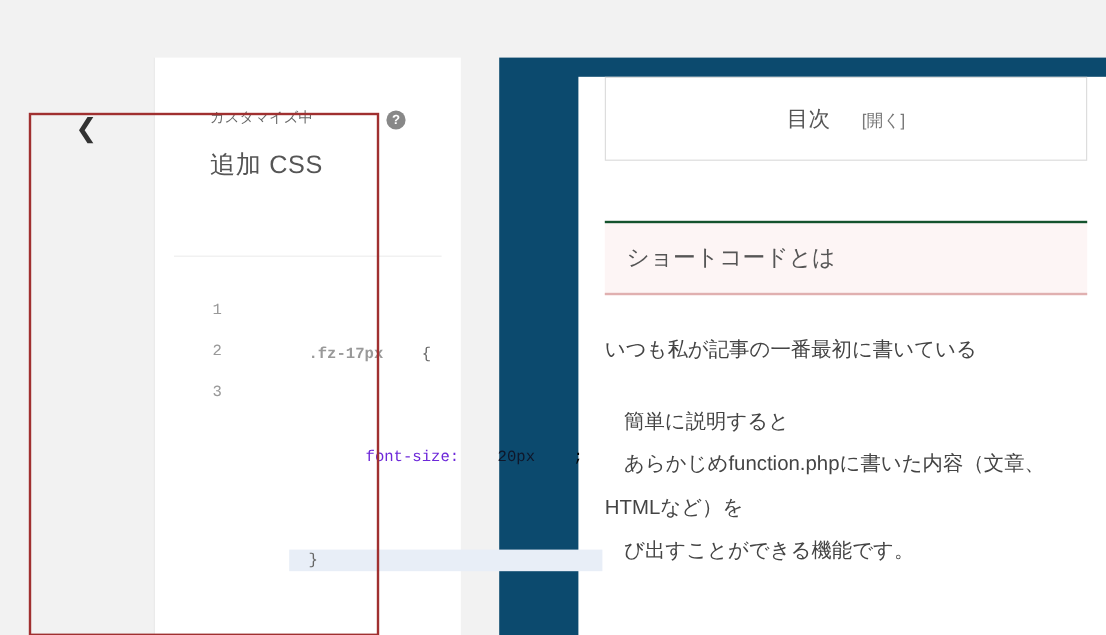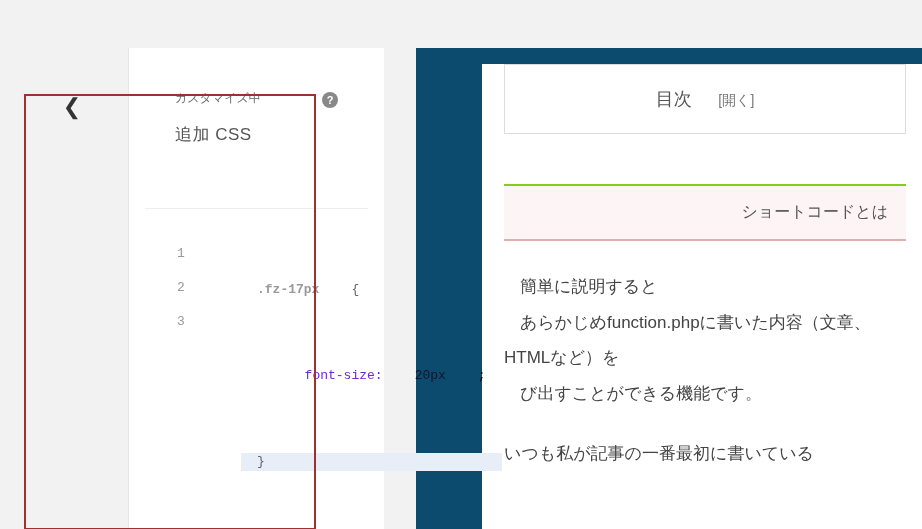--- a/index.html
+++ b/index.html
@@ -36,21 +36,21 @@
     }
     .sidebar-header {
       padding: 10px 14px 14px 14px;
       position: relative;
     }
     .subtitle {
       font-size: 12px;
       color: #666;
     }
     .title {
-      font-size: 17px;
+      font-size: 21px;
       color: #555;
       margin-top: 3px;
       letter-spacing: 0.5px;
     }
     .help-icon {
       position: absolute;
       top: 12px;
       right: 14px;
       width: 16px;
       height: 16px;
@@ -124,29 +124,28 @@
       font-size: 18px;
       color: #555;
       display: inline;
     }
     .toc-toggle {
       font-size: 14px;
       color: #777;
       margin-left: 6px;
     }
     .section-title {
-      border-top: 2px solid #84cc16;
+      border-top: 2px solid #14532d;
       border-bottom: 2px solid #e0b0b0;
       background: #fdf5f5;
       padding: 16px 18px;
-      font-size: 16px;
+      font-size: 19px;
       color: #555;
       margin-top: 50px;
       margin-bottom: 28px;
-      text-align: right;
     }
     .para {
       font-size: 17px;
       color: #444;
       line-height: 2.1;
       margin-bottom: 24px;
     }
     .preview-inner { padding-left: 6px; }
   </style>
 </head>
@@ -180,20 +179,20 @@
   </div>
 </div>
 
 <div class="preview">
   <div class="preview-inner">
     <div class="toc">
       <span class="toc-title">目次</span>
       <span class="toc-toggle">[開く]</span>
     </div>
     <div class="section-title">ショートコードとは</div>
+    <div class="para">いつも私が記事の一番最初に書いている</div>
     <div class="para">
       <span>簡単に説明すると</span><br>
       <span>あらかじめfunction.phpに書いた内容（文章、HTMLなど）を</span><br>
       <span>び出すことができる機能です。</span>
     </div>
-    <div class="para">いつも私が記事の一番最初に書いている</div>
   </div>
 </div>
 
 </body></html>

